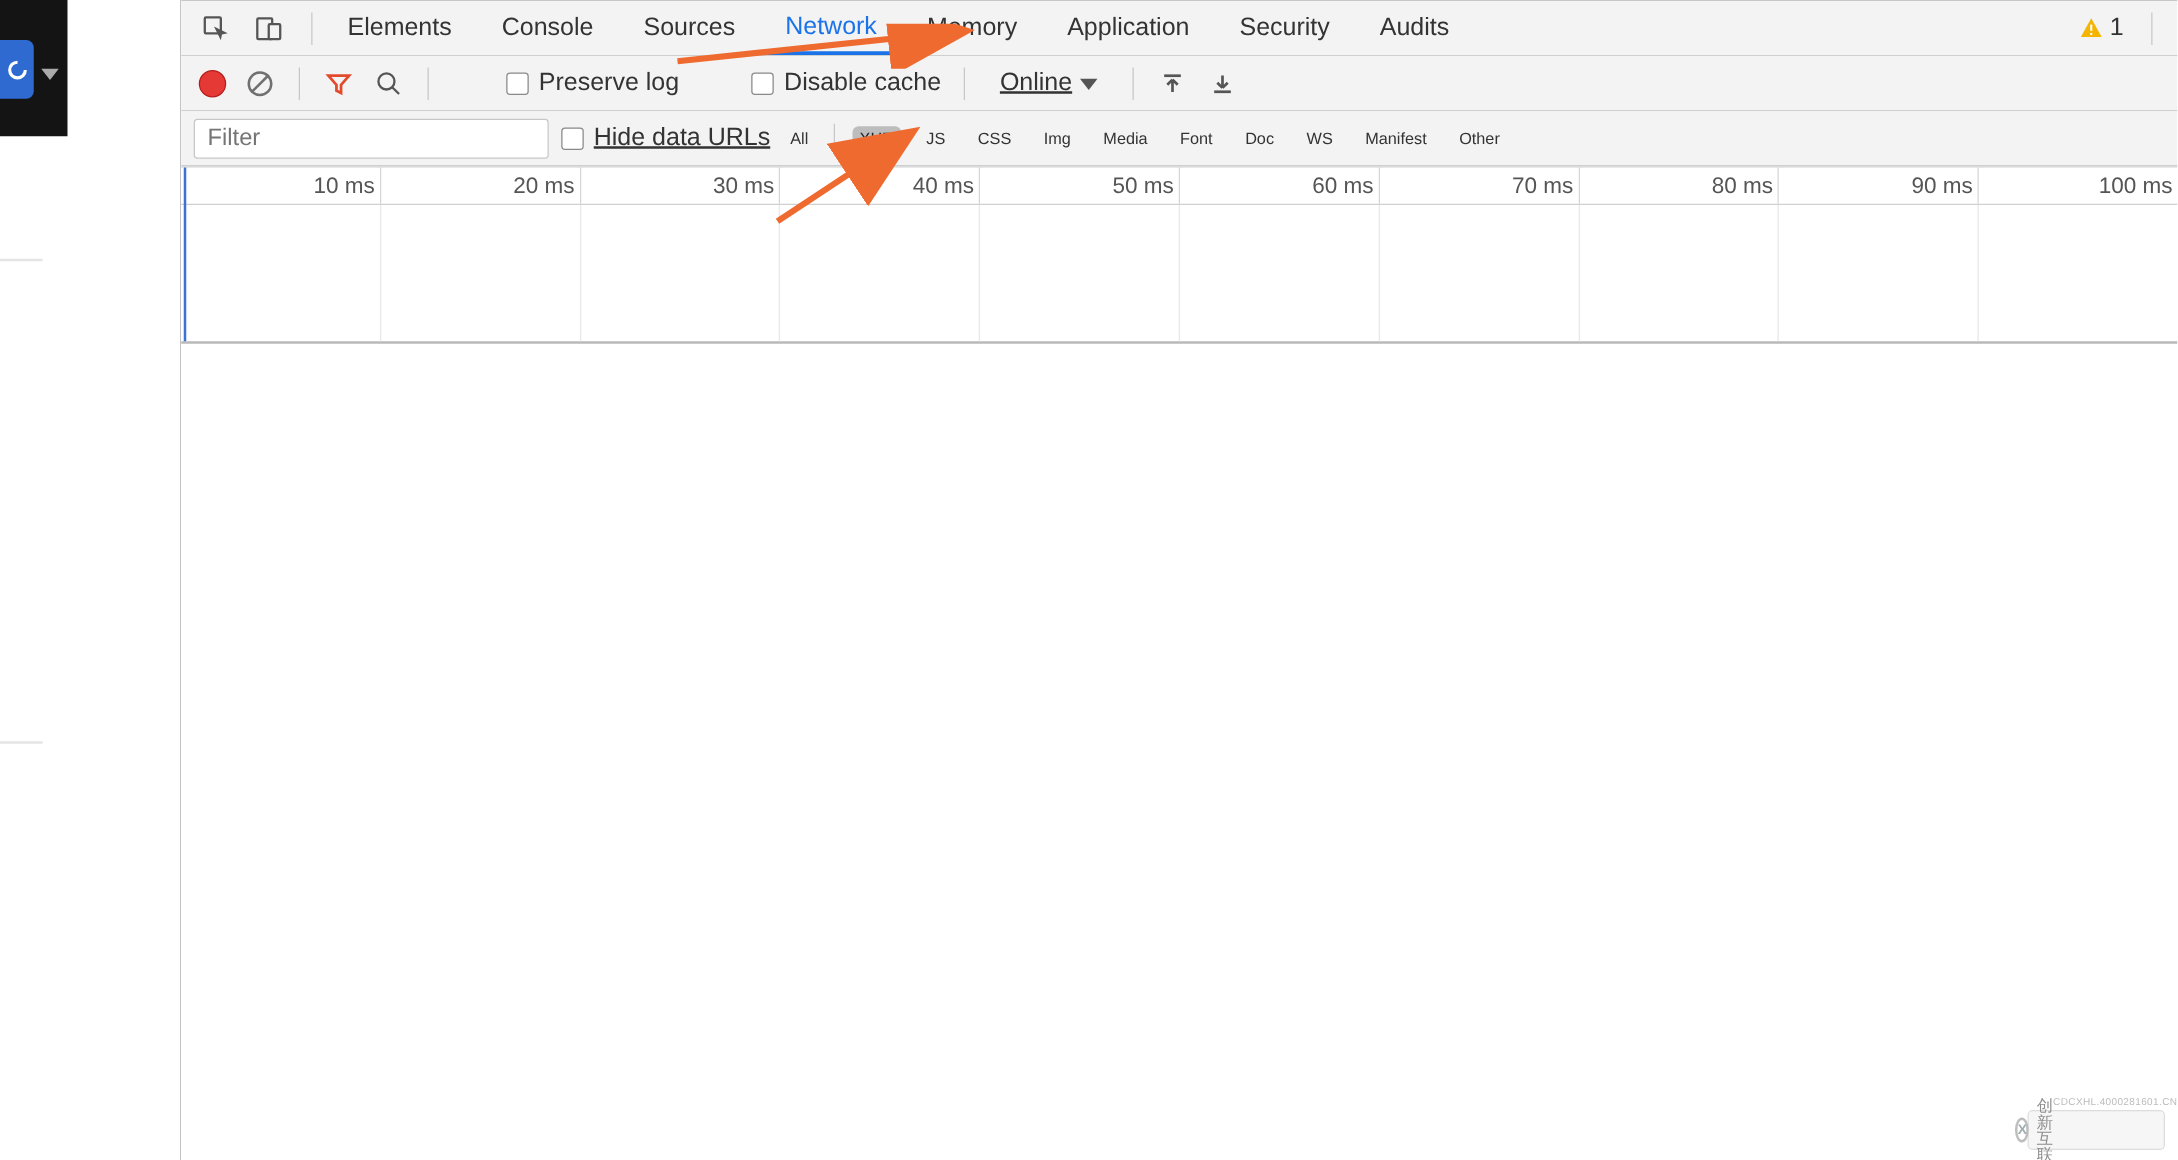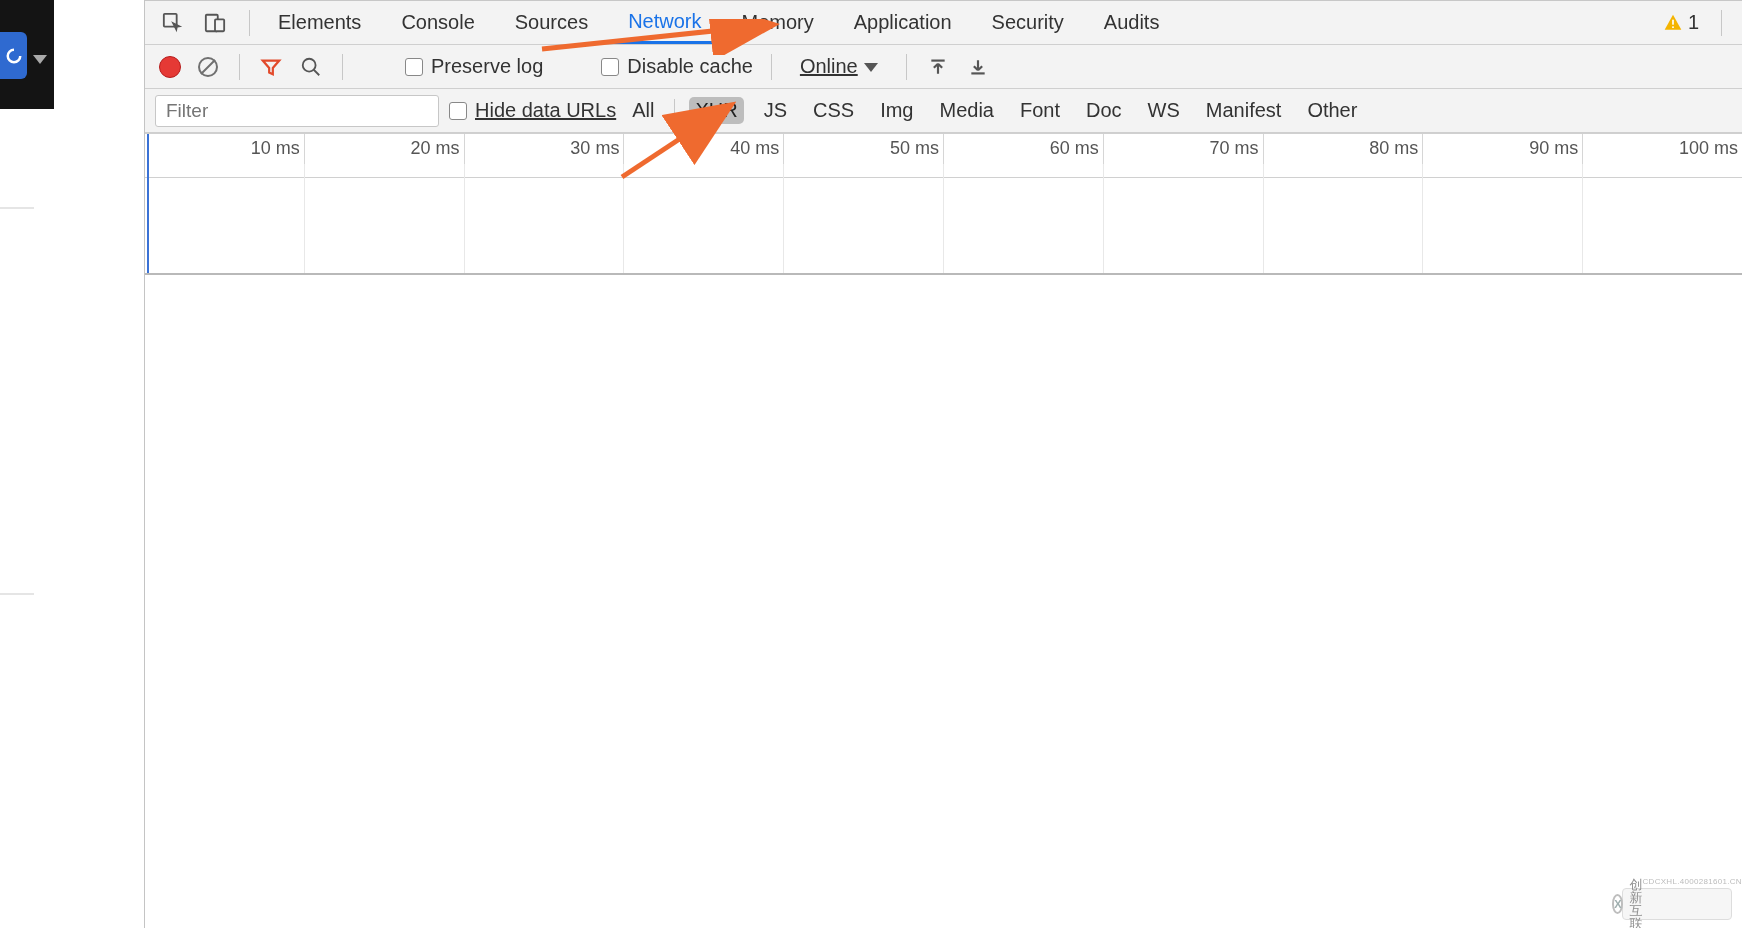--- a/index.html
+++ b/index.html
@@ -34,27 +34,27 @@
   .checkbox { width: 18px; height: 18px; border: 1px solid #888; border-radius: 3px; background: #fff; }
   .select-wrap { position: relative; display:flex; align-items:center; padding: 0 30px 0 10px; height: 32px; cursor:pointer;text-decoration:underline; }
   .select-wrap::after { content:""; position:absolute; right:10px; top:12px; width:0; height:0; border-left:7px solid transparent; border-right:7px solid transparent; border-top:9px solid #555; }
 
   
   .filter-row { min-height: 44px; border-bottom: 1px solid #cfcfcf; display:flex; align-items:center; flex-wrap: wrap; padding: 4px 10px; gap: 10px; background:#f3f3f3;}
   .filter-input { width: 284px; height: 32px; border: 1px solid #c7c7c7; background:#fff; border-radius: 3px; padding: 0 10px; font-size: 19px; color:#888; }
   .filter-row label { display:flex; align-items:center; gap: 8px; font-size: 20px; color:#333; cursor:pointer;text-decoration:underline; }
   .type-pills { display:flex; align-items:center; gap: 14px; }
   .type-pills .vsep { width: 1px; height: 24px; background: #c7c7c7; }
-  .pill { padding: 2px 6px; cursor:pointer; font-size:20px; border-radius: 5px; }
+  .pill { padding: 2px 6px; cursor:pointer; font-size:13px; border-radius: 5px; }
   .pill.selected { background: #bdbdbd; color: #222; }
   .second-line { flex-basis: 100%; display:flex; align-items:center; padding: 6px 0 4px 0; gap: 10px; }
 
   
   .timeline { height: 142px; border-bottom: 2px solid #b9b9b9; background:#fff; position: relative; border-top: 1px solid #d0d0d0; }
-  .ruler { height: 44px; border-bottom: 1px solid #d0d0d0; display:flex; }
+  .ruler { height: 30px; border-bottom: 1px solid #d0d0d0; display:flex; }
   .tick { flex:1; position:relative; border-right: 1px solid #d6d6d6; }
   .tick:last-child { border-right: none; }
   .tick .tlabel { position:absolute; top:4px; right:4px; font-size: 18px; color:#555; }
   .gridlines { position:absolute; top:30px; left:0; right:0; bottom:0; display:flex; }
   .gridlines .gcol { flex:1; border-right: 1px solid #e8e8e8; }
   .gridlines .gcol:last-child { border-right: none; }
   .cursor-line { position:absolute; top:0; left:2px; width:2px; height:100%; background:#3a72d6; }
 
   .content-area { flex:1; background:#fff; }
 

